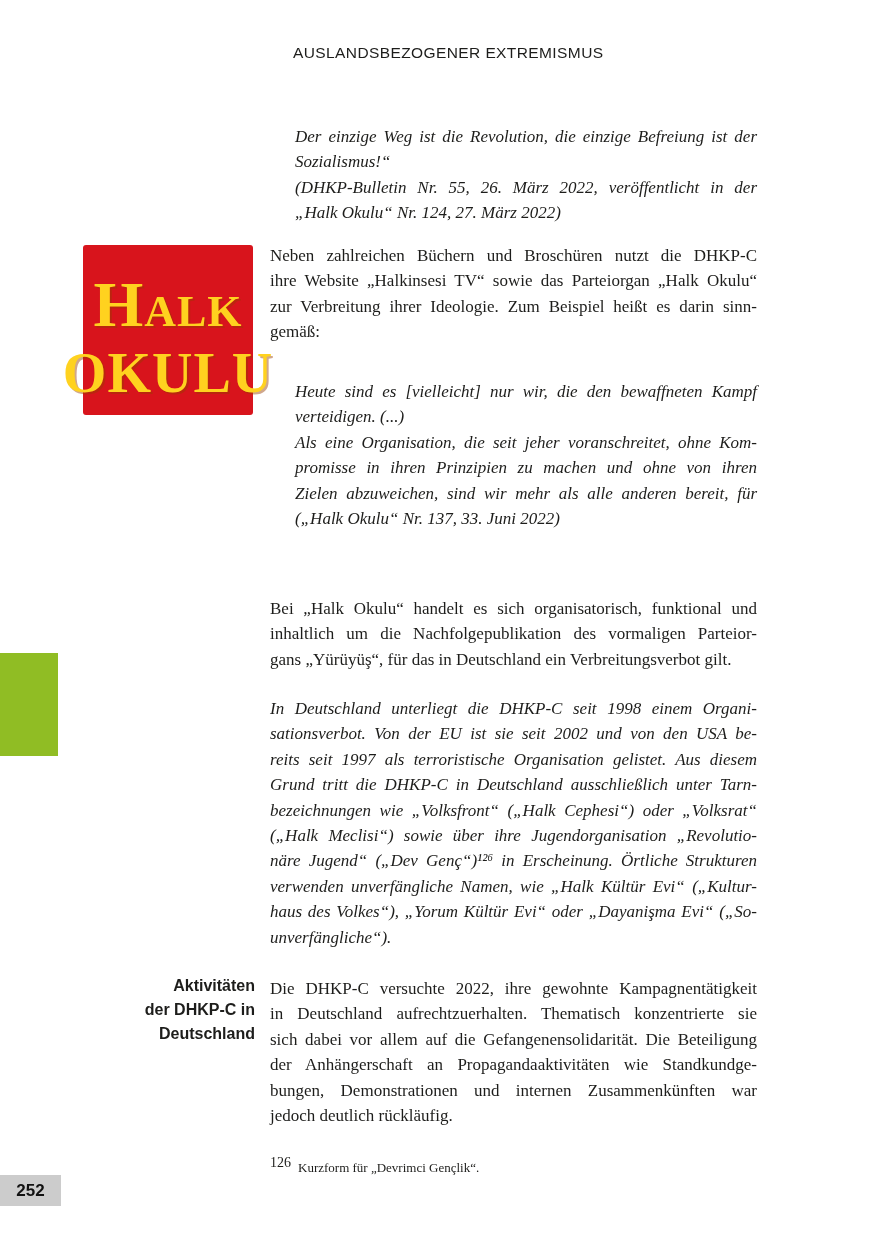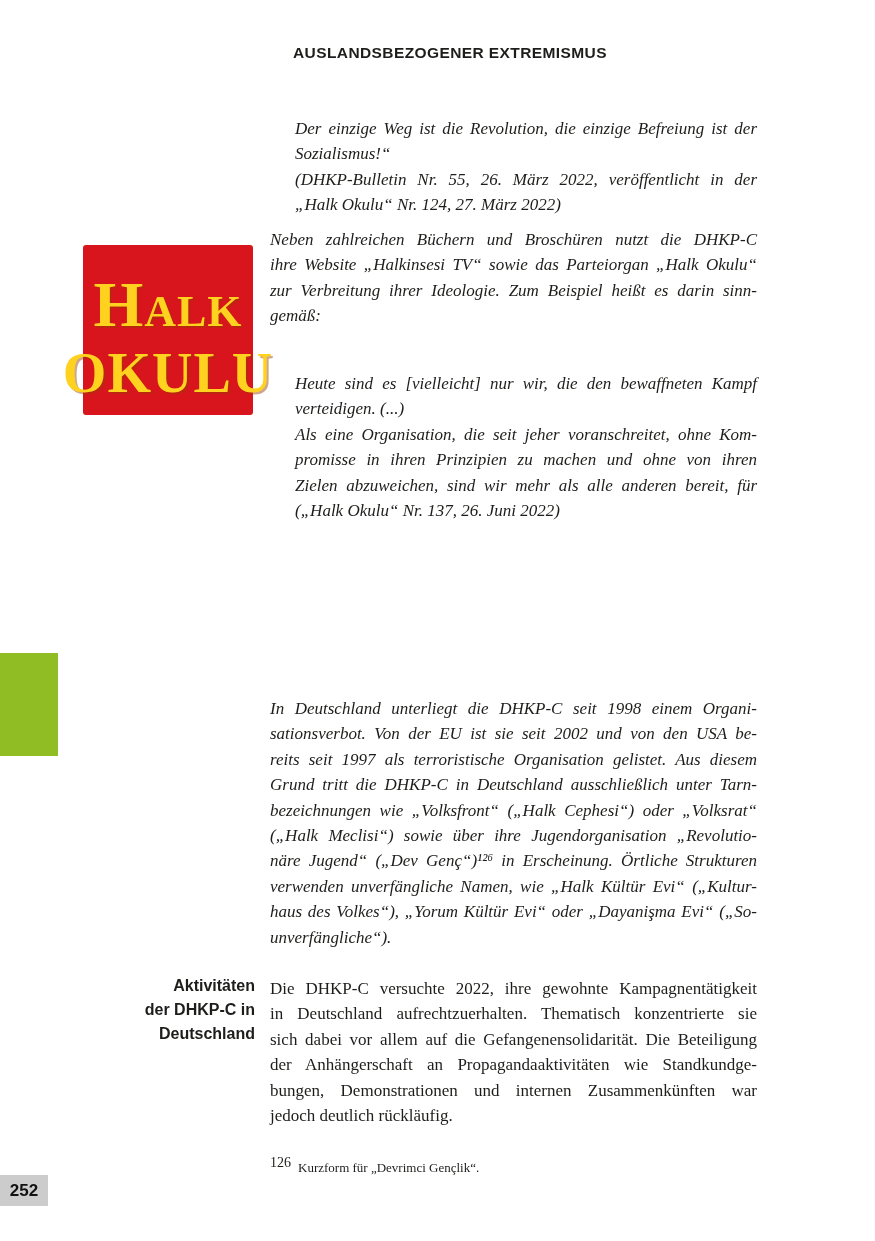--- a/index.html
+++ b/index.html
@@ -14,39 +14,38 @@
   }
 
   
   .running-head {
     position: absolute;
     left: 293px; top: 44px;
     font-family: "Liberation Sans", sans-serif;
     font-size: 15.5px;
     letter-spacing: 0.4px;
     color: #1d1d1b;
-    font-weight: bold;
   }
 
   
   .txt {
     position: absolute;
     font-size: 17px;
     line-height: 25.4px;
     color: #1d1d1b;
   }
   .tl {
     white-space: nowrap;
     text-align: justify;
     text-align-last: justify;
   }
   .tl-last { text-align-last: left; }
   .italic .tl { font-style: italic; }
 
-  .q-block { left: 295px; width: 462px; }
+  .q-block { left: 295px; width: 462px; margin-top: 8px; }
   .p-block { left: 270px; width: 487px; }
 
   
   .margin-head {
     position: absolute;
     left: 80px; top: 974px; width: 175px;
     font-family: "Liberation Sans", sans-serif;
     font-weight: 700;
     font-size: 16px;
     line-height: 24px;
@@ -107,21 +106,21 @@
   .section-marker {
     position: absolute;
     left: 0; top: 653px;
     width: 58px; height: 103px;
   }
 
   
   .page-badge {
     position: absolute;
     left: 0; top: 1175px;
-    width: 48px; height: 31px;
+    width: 61px; height: 31px;
     display: flex;
     align-items: center;
     justify-content: center;
     font-family: "Liberation Sans", sans-serif;
     font-weight: 700;
     font-size: 17px;
     color: #111111;
   }
 </style>
 </head>
@@ -139,36 +138,41 @@
     <div class="logo-line2">OKULU</div>
   </div>
 
   <div class="txt q-block italic" style="top: 116px;">
       <div class="tl">Der einzige Weg ist die Revolution, die einzige Befreiung ist der</div>
       <div class="tl tl-last">Sozialismus!“</div>
       <div class="tl">(DHKP-Bulletin Nr. 55, 26. März 2022, veröffentlicht in der</div>
       <div class="tl tl-last">„Halk Okulu“ Nr. 124, 27. März 2022)</div>
     </div>
 
-  <div class="txt p-block" style="top: 227px; font-style: italic;">
+  <div class="txt p-block" style="top: 243px;">
       <div class="tl">Neben zahlreichen Büchern und Broschüren nutzt die DHKP-C</div>
       <div class="tl">ihre Website „Halkinsesi TV“ sowie das Parteiorgan „Halk Okulu“</div>
       <div class="tl">zur Verbreitung ihrer Ideologie. Zum Beispiel heißt es darin sinn-</div>
       <div class="tl tl-last">gemäß:</div>
     </div>
 
   <div class="txt q-block italic" style="top: 371px;">
       <div class="tl">Heute sind es [vielleicht] nur wir, die den bewaffneten Kampf</div>
       <div class="tl tl-last">verteidigen. (...)</div>
       <div class="tl">Als eine Organisation, die seit jeher voranschreitet, ohne Kom-</div>
       <div class="tl">promisse in ihren Prinzipien zu machen und ohne von ihren</div>
       <div class="tl">Zielen abzuweichen, sind wir mehr als alle anderen bereit, für</div>
-      <div class="tl tl-last">(„Halk Okulu“ Nr. 137, 26. Juni 2022)</div>
-    </div>
-
+      <div class="tl tl-last">(„Halk Okulu“ Nr. 137, 33. Juni 2022)</div>
+    </div>
+
+  <div class="txt p-block" style="top: 596px;">
+      <div class="tl">Bei „Halk Okulu“ handelt es sich organisatorisch, funktional und</div>
+      <div class="tl">inhaltlich um die Nachfolgepublikation des vormaligen Parteior-</div>
+      <div class="tl tl-last">gans „Yürüyüş“, für das in Deutschland ein Verbreitungsverbot gilt.</div>
+    </div>
 
   <div class="txt p-block" style="top: 696px; font-style: italic;">
       <div class="tl">In Deutschland unterliegt die DHKP-C seit 1998 einem Organi-</div>
       <div class="tl">sationsverbot. Von der EU ist sie seit 2002 und von den USA be-</div>
       <div class="tl">reits seit 1997 als terroristische Organisation gelistet. Aus diesem</div>
       <div class="tl">Grund tritt die DHKP-C in Deutschland ausschließlich unter Tarn-</div>
       <div class="tl">bezeichnungen wie „Volksfront“ („Halk Cephesi“) oder „Volksrat“</div>
       <div class="tl">(„Halk Meclisi“) sowie über ihre Jugendorganisation „Revolutio-</div>
       <div class="tl">näre Jugend“ („Dev Genç“)¹²⁶ in Erscheinung. Örtliche Strukturen</div>
       <div class="tl">verwenden unverfängliche Namen, wie „Halk Kültür Evi“ („Kultur-</div>

